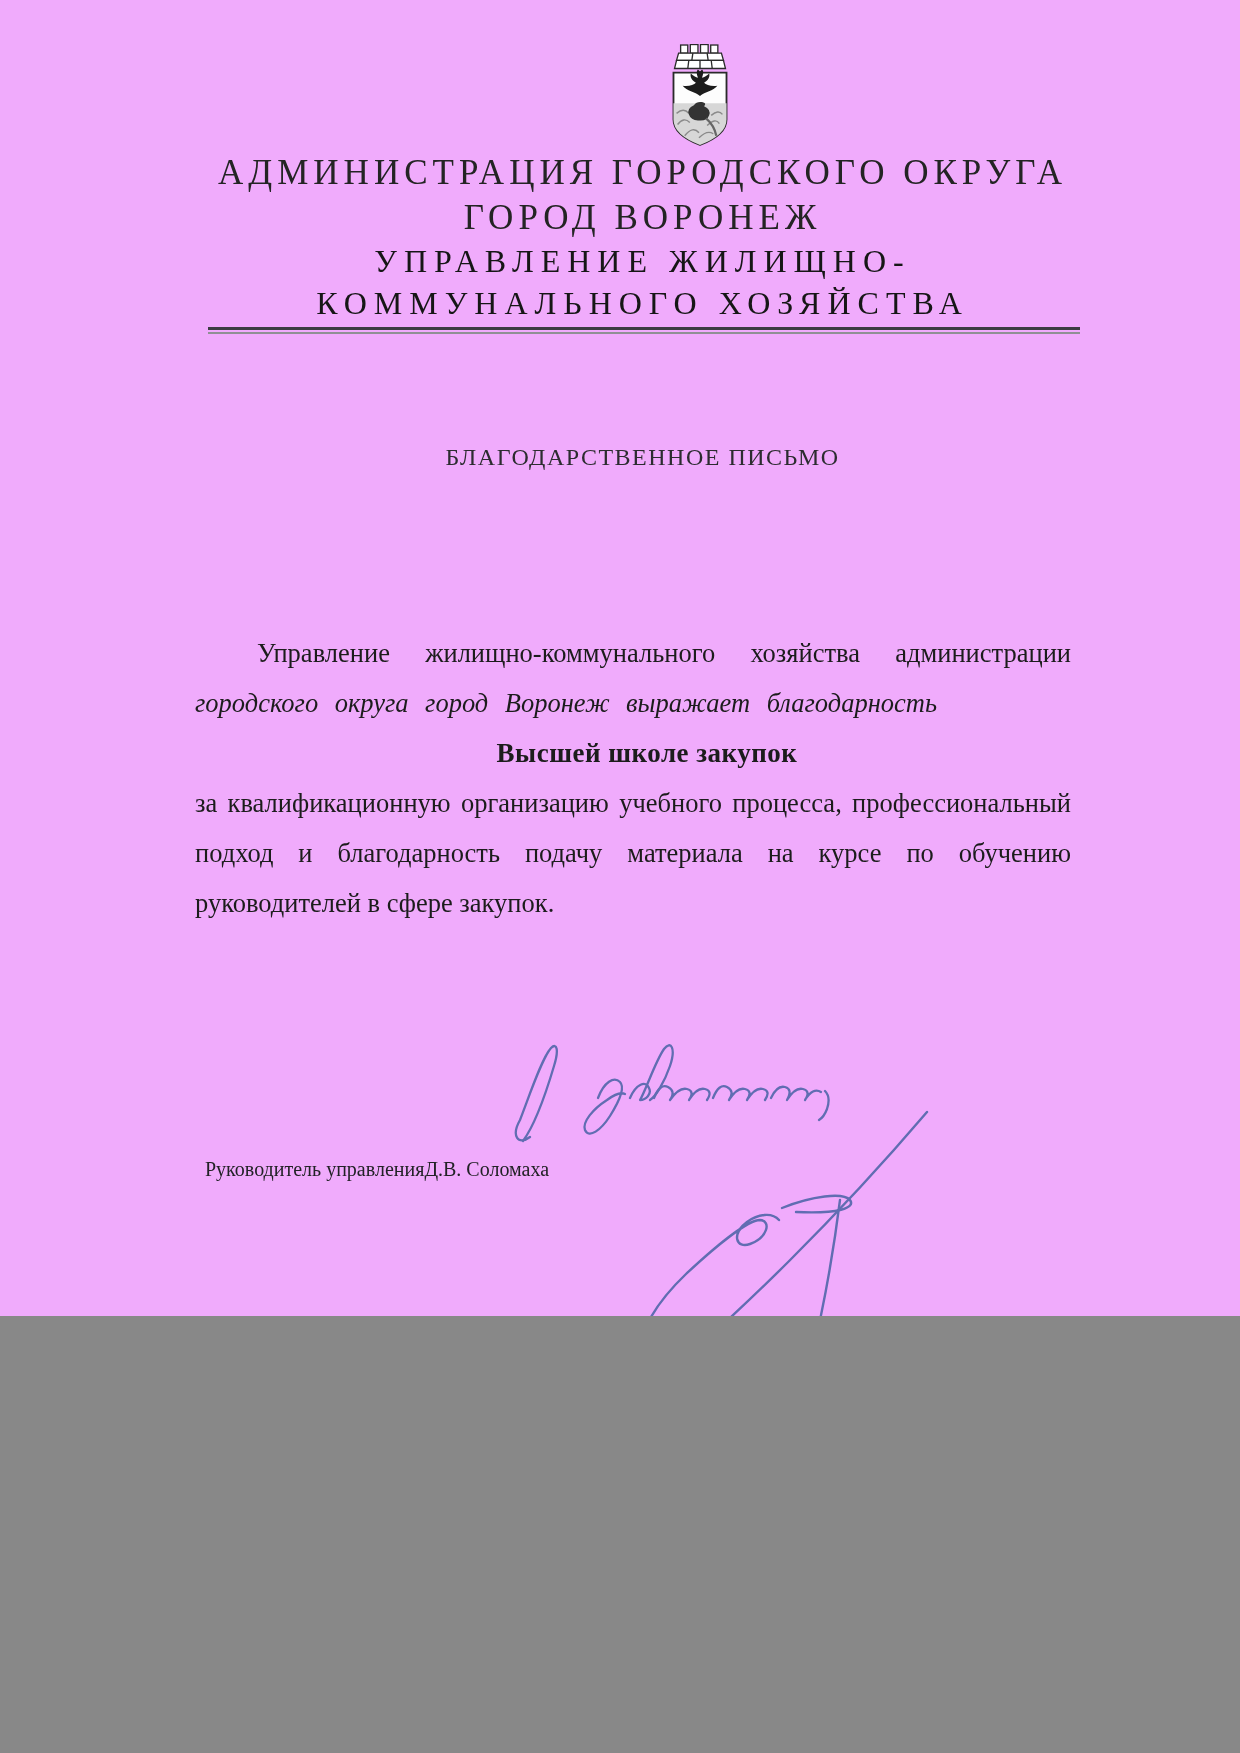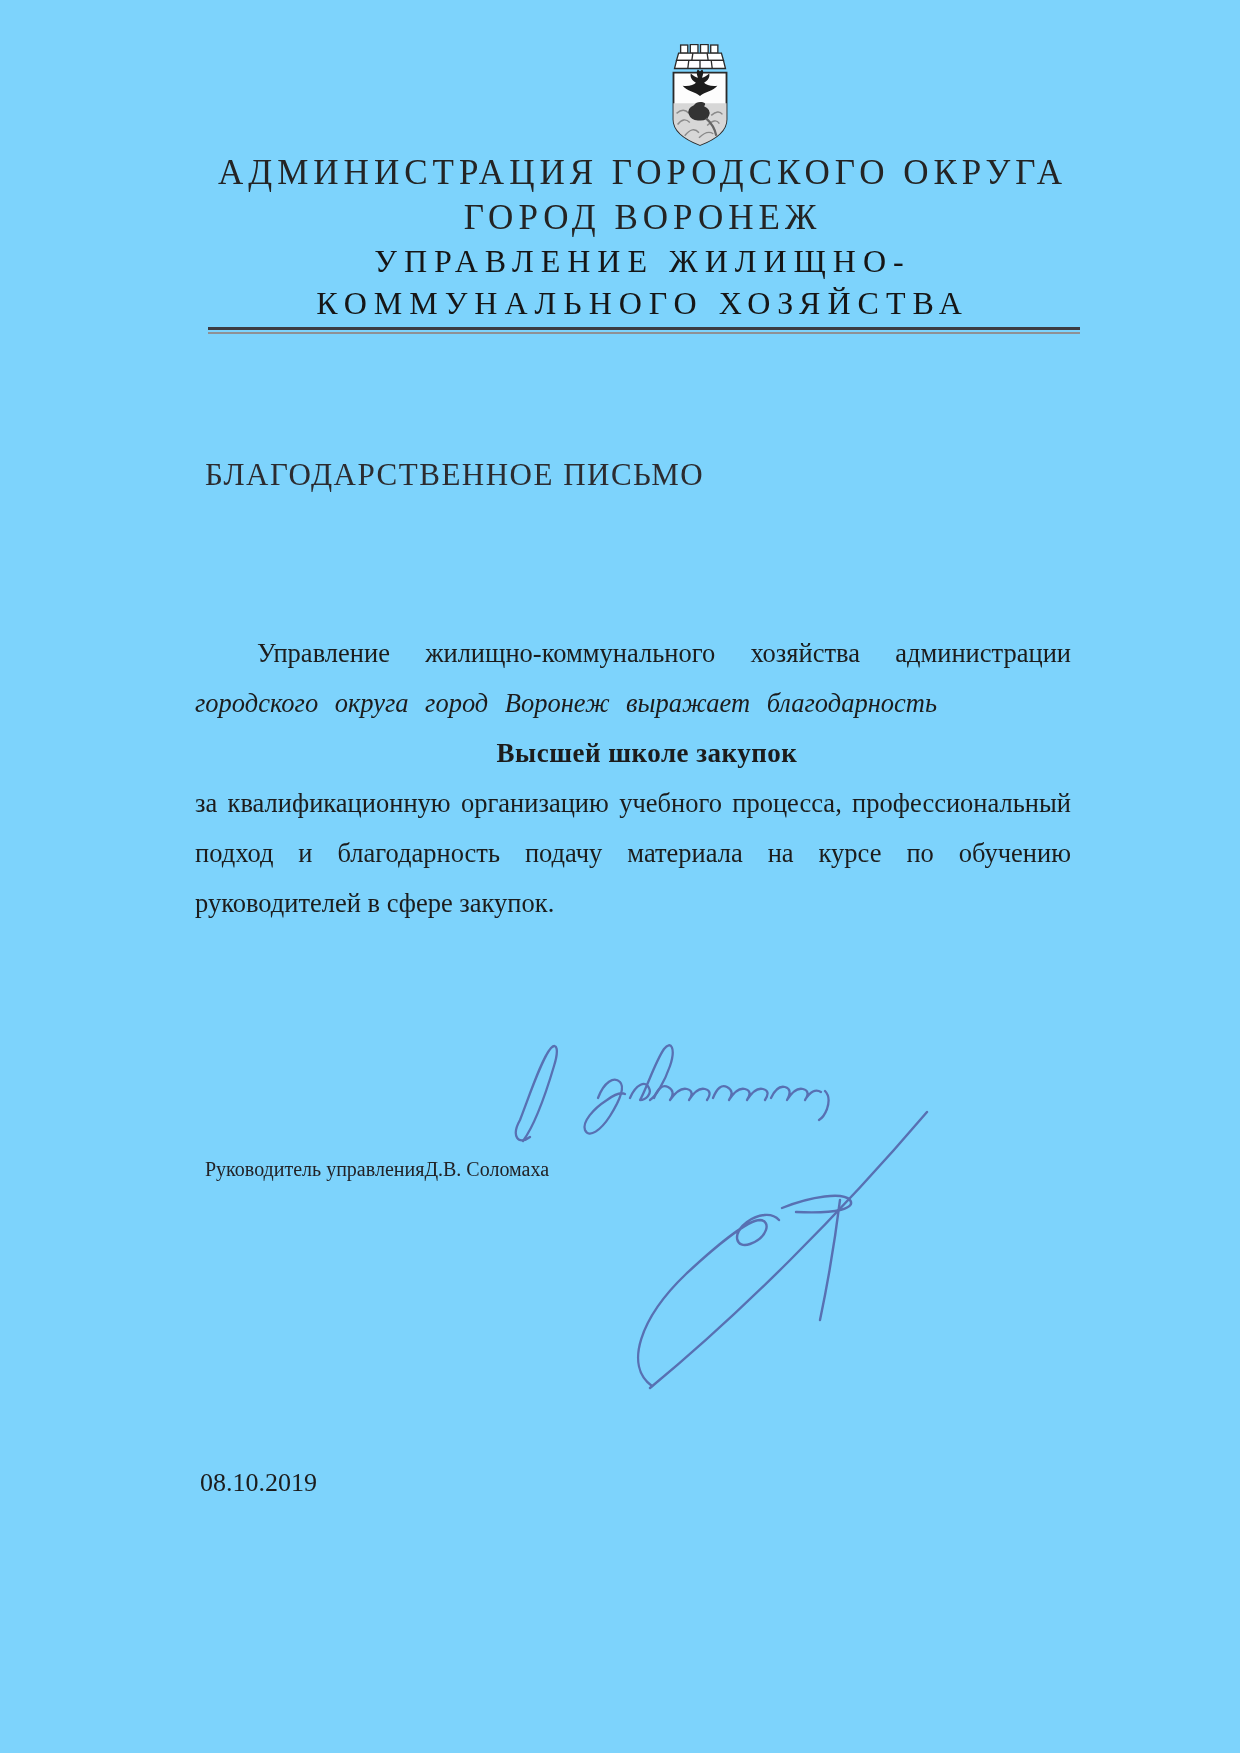--- a/index.html
+++ b/index.html
@@ -2,23 +2,23 @@
 <html lang="ru"><head>
 <meta charset="utf-8">
 <style>
   * { margin: 0; padding: 0; box-sizing: border-box; }
   html, body { background: #888; }
   body { font-family: "Liberation Serif", "DejaVu Serif", serif; }
 
   .page {
     position: relative;
     width: 1240px;
-    height: 1753px;
+    height: 1316px;
     margin: 0 auto;
-    background: #7dd3fc;
+    background: #f0abfc;
     color: #1f1f1f;
     overflow: hidden;
   }
 
   
   .emblem {
     position: absolute;
     left: 664px;
     top: 44px;
     width: 72px;
@@ -55,23 +55,24 @@
     width: 872px;
     height: 7px;
     border-top: 3px solid #3c3c42;
     border-bottom: 2px solid #8f9094;
   }
 
   
   .doc-title {
     position: absolute;
     left: 205px;
-    top: 457px;
+    top: 444px;
     width: 875px;
-    font-size: 31px;
+    text-align: center;
+    font-size: 24px;
     letter-spacing: 1.5px;
     color: #2c2c30;
     white-space: nowrap;
   }
 
   
   .body-text {
     position: absolute;
     left: 195px;
     top: 628px;

